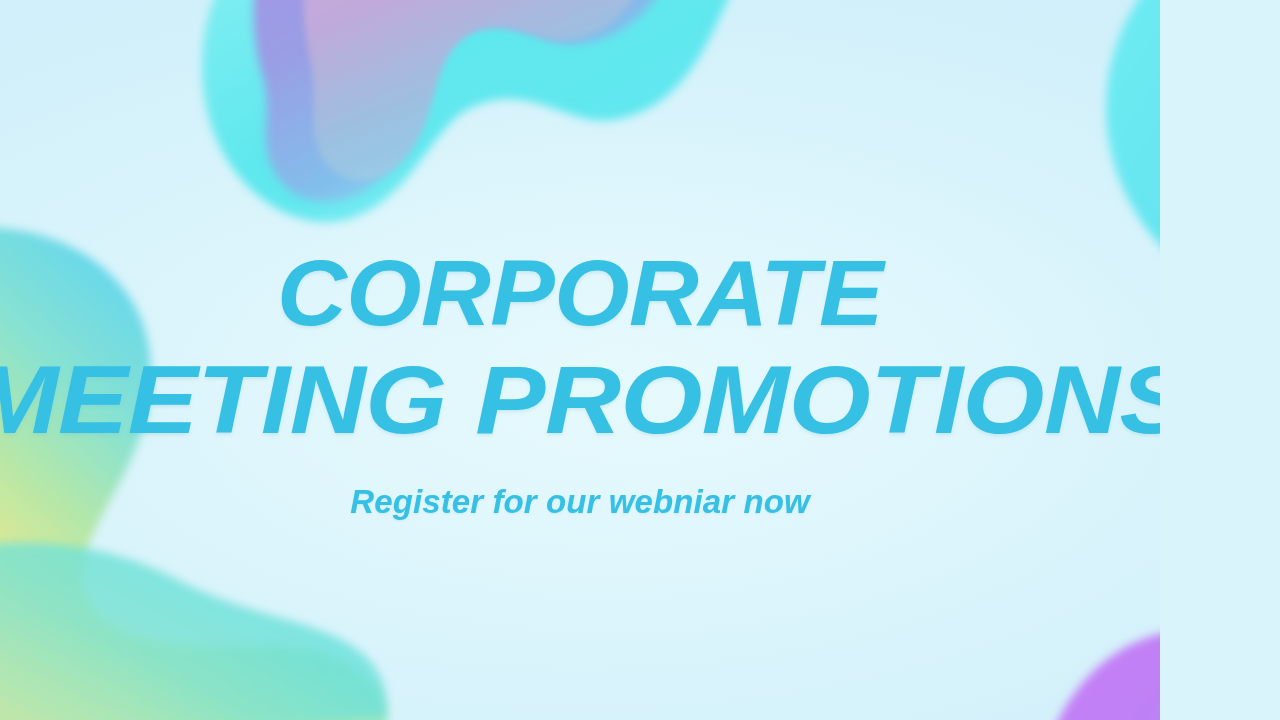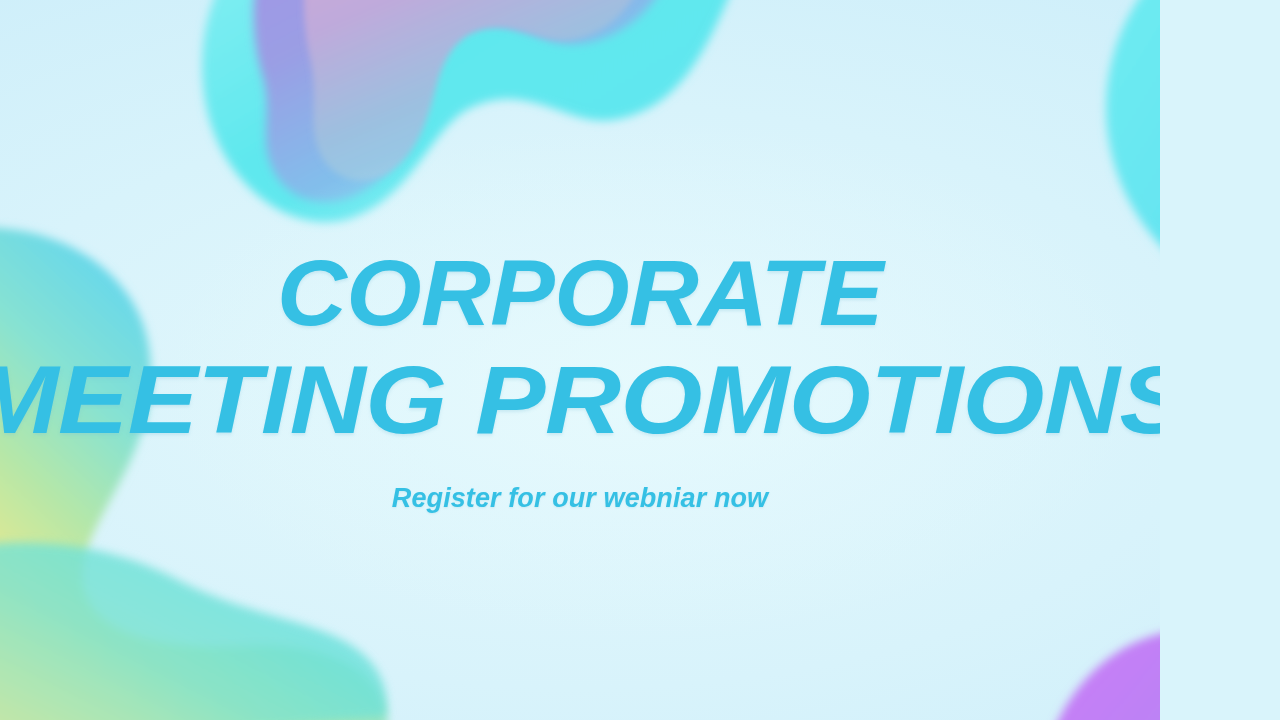--- a/index.html
+++ b/index.html
@@ -70,21 +70,21 @@
     margin-top:10px;
     transform:scaleX(1.085);
   }
 
   .subtitle {
     margin-top:33px;
     color:#35c0e4;
     font-family:"Liberation Sans", sans-serif;
     font-weight:700;
     font-style:italic;
-    font-size:27px;
+    font-size:33px;
     letter-spacing:0.1px;
     white-space:nowrap;
     text-shadow:0 1px 2px rgba(120,190,215,0.22);
   }
 </style>
 </head>
 <body>
 
 <div id="poster">
 

